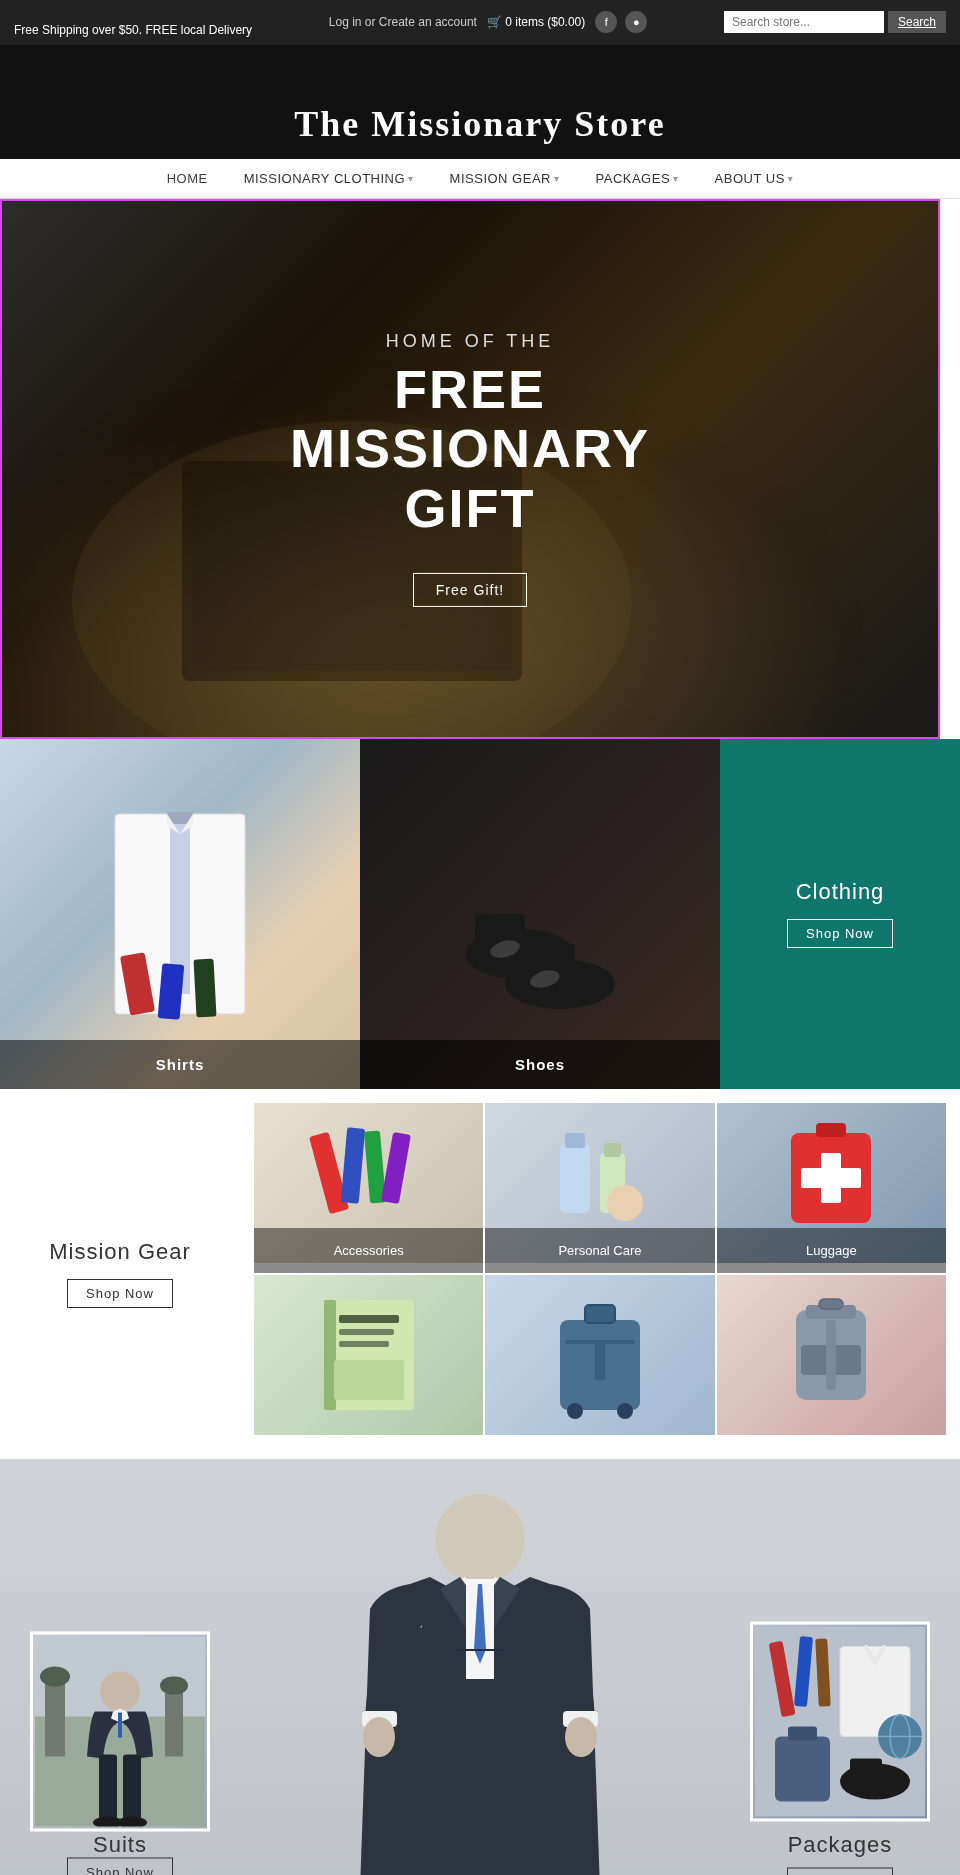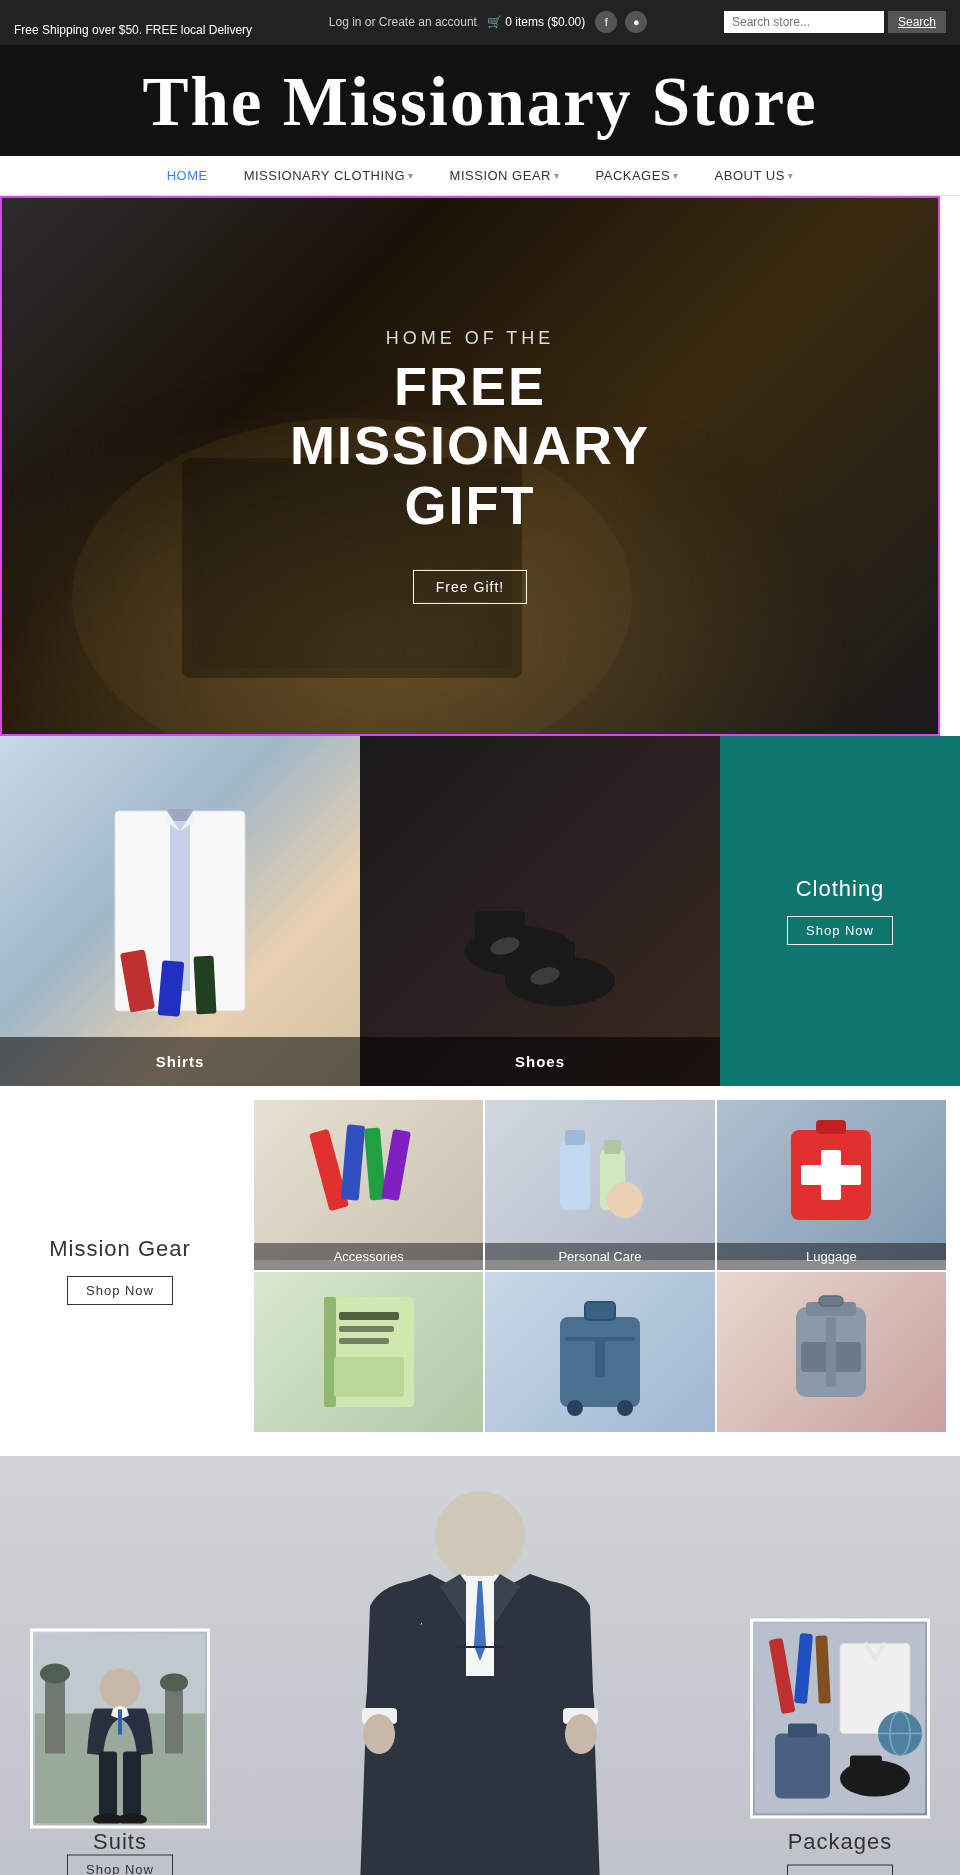--- a/index.html
+++ b/index.html
@@ -25,24 +25,25 @@
     .search-bar button { padding: 3px 10px; background: #555; color: #fff; border: none; cursor: pointer; font-size: 12px; text-decoration: underline; }
 
     
     .site-header {
       background: #111;
       text-align: center;
       padding: 18px 0 14px;
     }
     .site-title {
       color: #fff;
-      font-size: 69px;
+      font-size: 36px;
       font-family: Georgia, serif;
       letter-spacing: 2px;
       font-weight: bold;
+      margin-top: 40px;
     }
 
     
     .main-nav {
       display: flex;
       justify-content: center;
       align-items: center;
       padding: 12px 0;
       border-bottom: 1px solid #ddd;
       gap: 36px;
@@ -51,21 +52,21 @@
     .nav-item {
       font-size: 13px;
       color: #333;
       cursor: pointer;
       text-transform: uppercase;
       letter-spacing: 0.5px;
       display: flex;
       align-items: center;
       gap: 3px;
     }
-    .nav-item.active { color: #3b82f6; }
+    .nav-item.active { color: #404040; }
     .nav-item .chevron { font-size: 10px; color: #999; }
 
     
     .hero-banner {
       position: relative;
       width: 940px;
       height: 540px;
       background: #1d4ed8;
       overflow: hidden;
       border: 2px solid #d946ef;
@@ -237,21 +238,21 @@
     .luggage-bg { background: linear-gradient(135deg, #b0c0d0 0%, #809ab0 100%); }
     .book-bg { background: linear-gradient(135deg, #d8e8d0 0%, #b0c8a8 100%); }
     .luggage2-bg { background: linear-gradient(135deg, #c8d8e8 0%, #a0b8d0 100%); }
     .firstaid-bg { background: linear-gradient(135deg, #e8d8d0 0%, #c8a0a0 100%); }
     .gear-label {
       position: absolute;
       bottom: 0; left: 0; right: 0;
       background: rgba(0,0,0,0.45);
       color: #fff;
       text-align: center;
-      padding: 6px;
+      padding: 15px;
       font-size: 13px;
       font-weight: 500;
     }
 
     
     .suits-section {
       background: #d8dce0;
       position: relative;
       height: 600px;
       display: flex;

